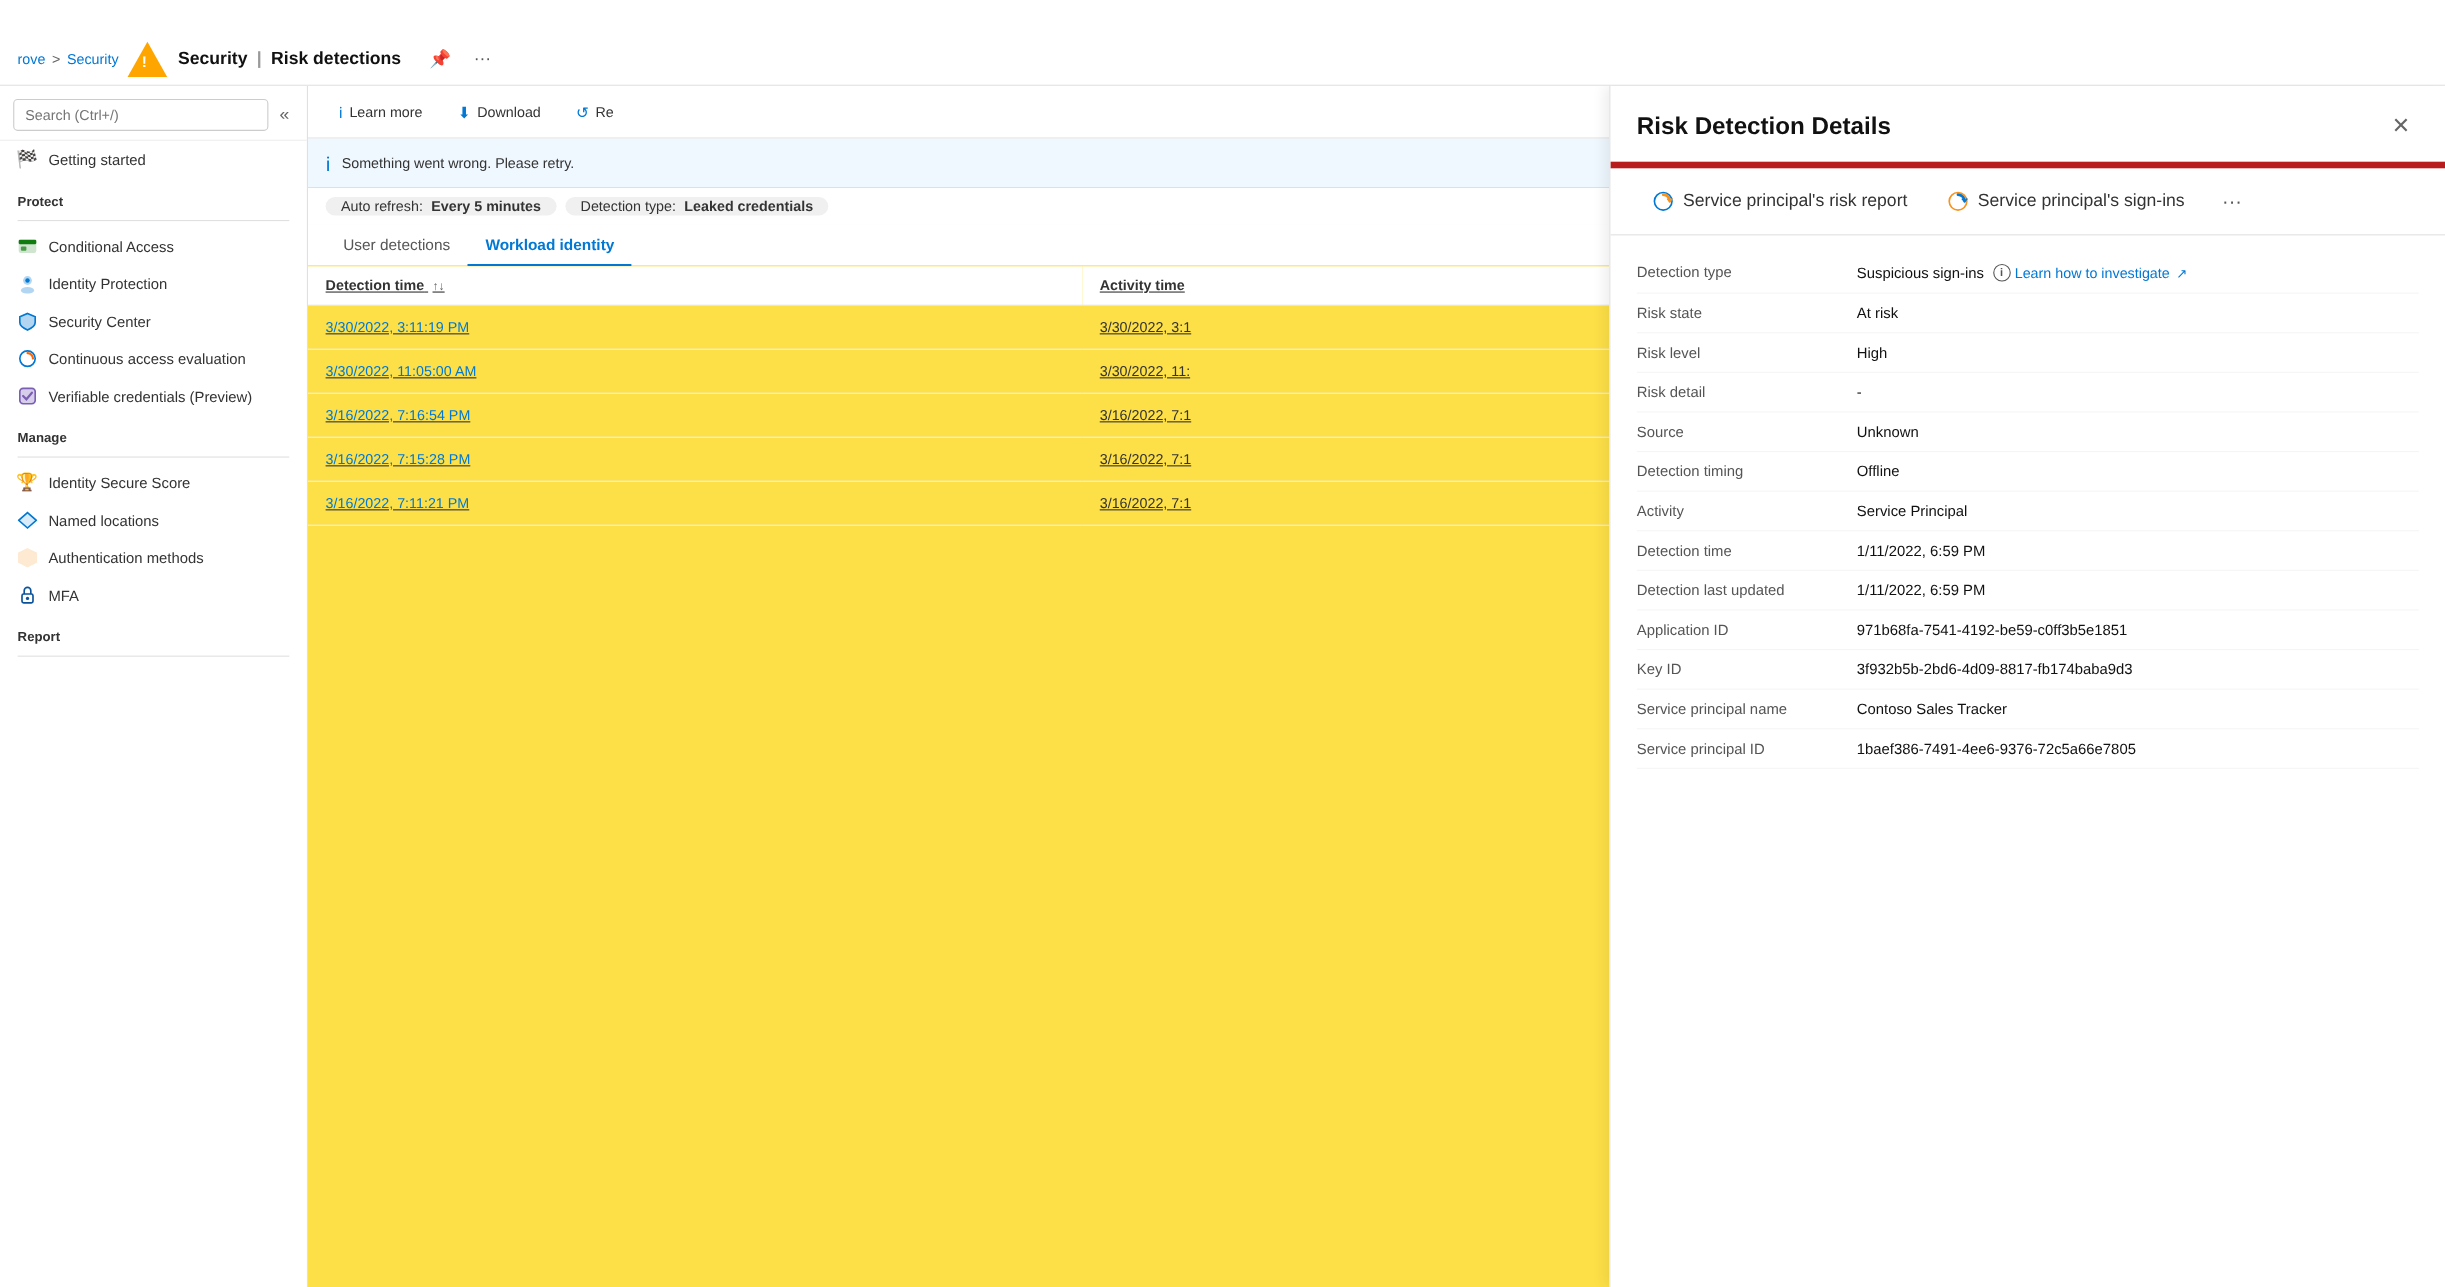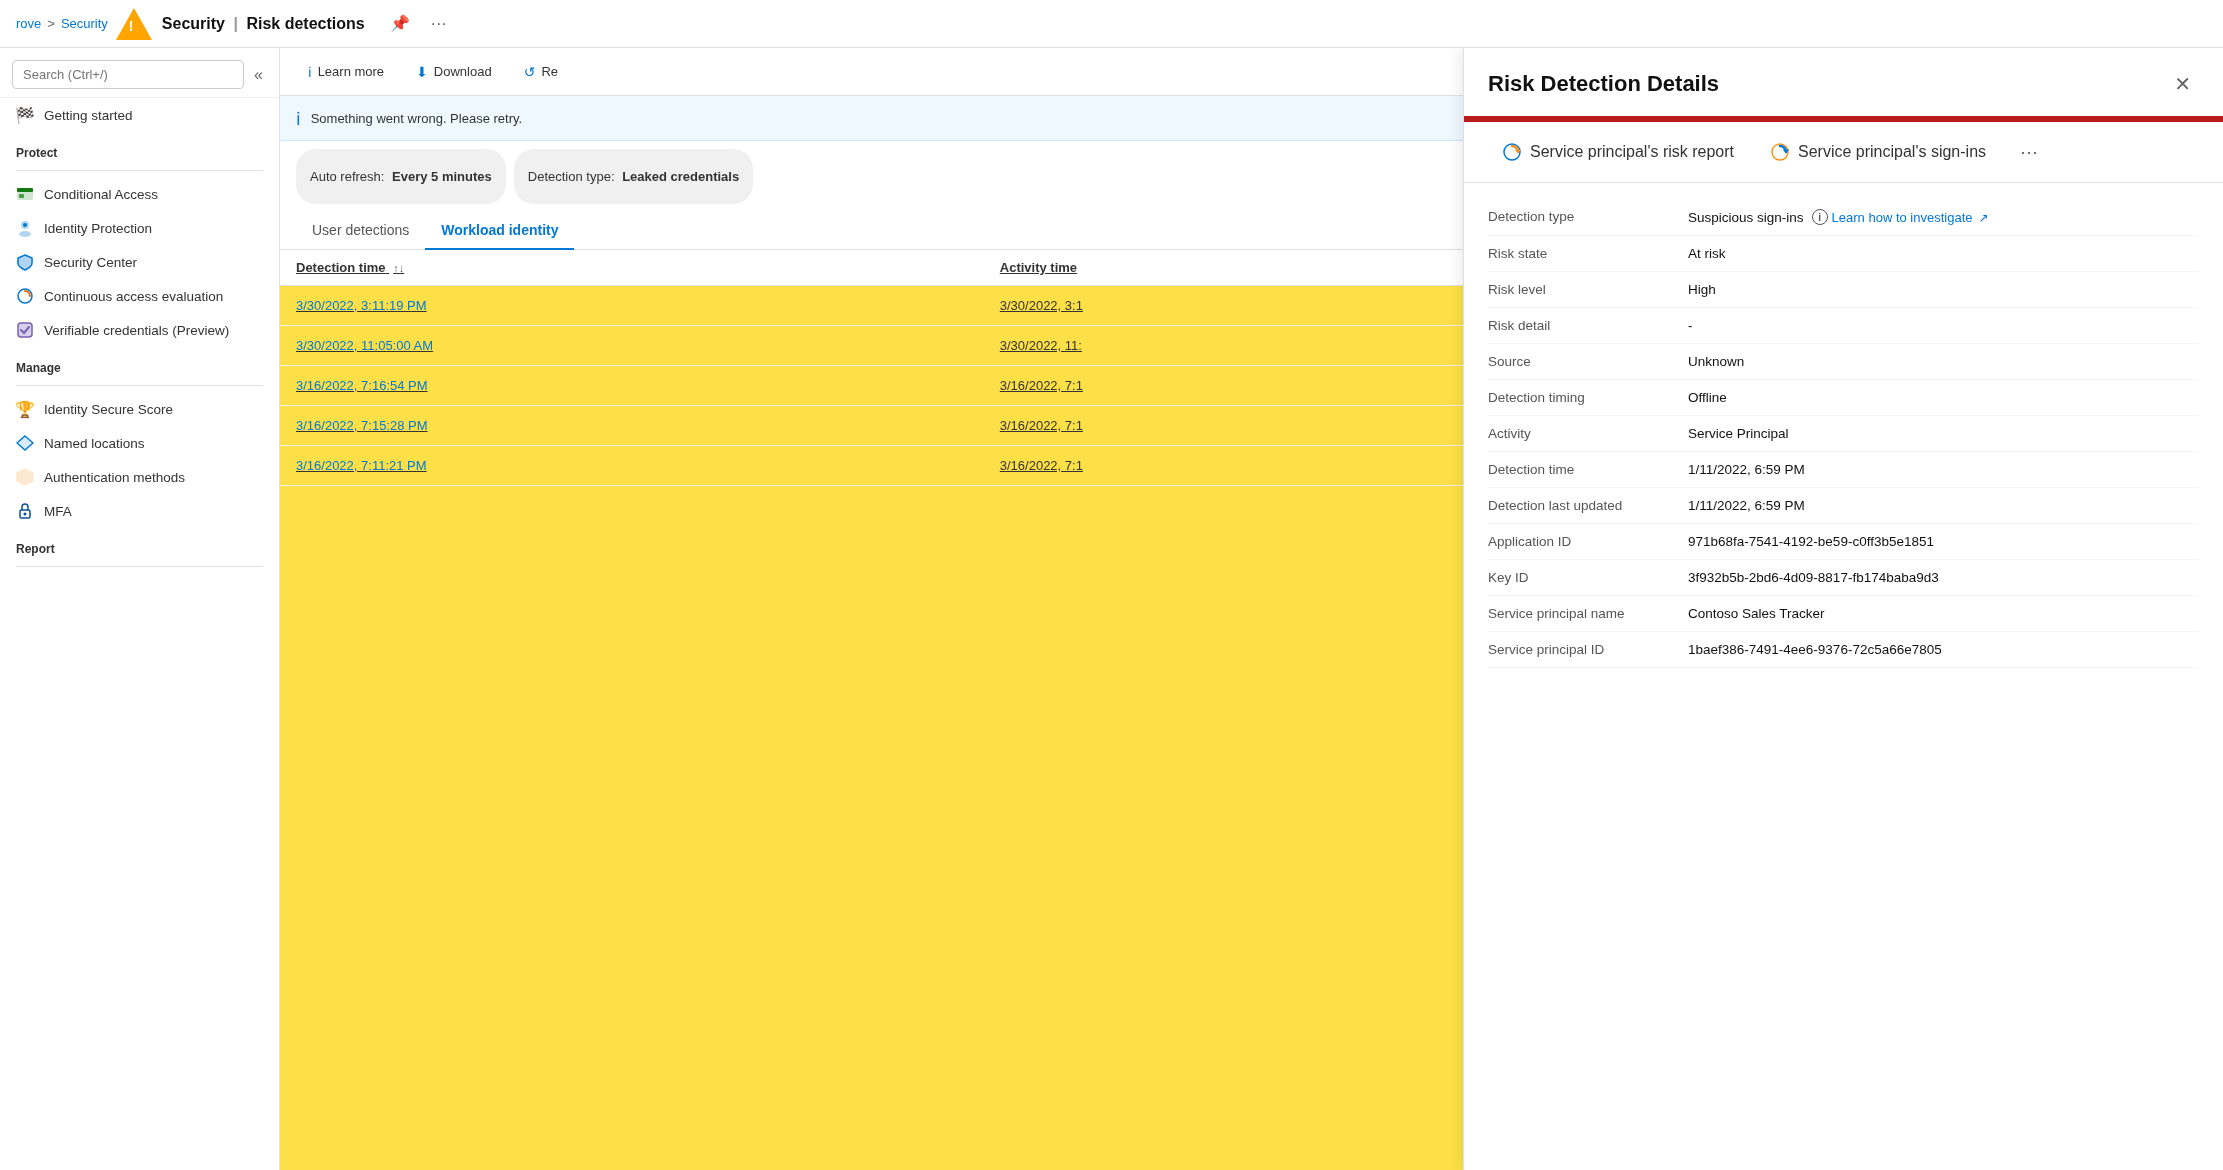--- a/index.html
+++ b/index.html
@@ -5,20 +5,21 @@
     * { box-sizing: border-box; margin: 0; padding: 0; }
     body { font-family: 'Segoe UI', Arial, sans-serif; font-size: 14px; color: #333; background: #fff; display: flex; flex-direction: column; height: 100vh; overflow: hidden; }
 
     
     .top-bar {
       display: flex;
       padding: 6px 16px;
       border-bottom: 1px solid #e0e0e0;
       background: #fff;
       min-height: 48px;
+      margin-top: 30px;
     }
     .breadcrumb {
       display: flex;
       align-items: center;
       font-size: 13px;
       color: #0078d4;
       gap: 6px;
     }
     .breadcrumb .separator { color: #666; }
     .page-header {
@@ -177,21 +178,21 @@
       gap: 8px;
       padding: 8px 16px;
       background: #fff;
       flex-wrap: wrap;
     }
     .filter-chip {
       display: flex;
       align-items: flex-end;
       background: #f0f0f0;
       border-radius: 20px;
-      padding: 20px 14px;
+      padding: 1px 14px;
       font-size: 13px;
       color: #333;
     }
     .filter-chip strong { margin-left: 4px; }
 
     
     .content-tabs {
       display: flex;
       padding: 0 16px;
       background: #fff;

